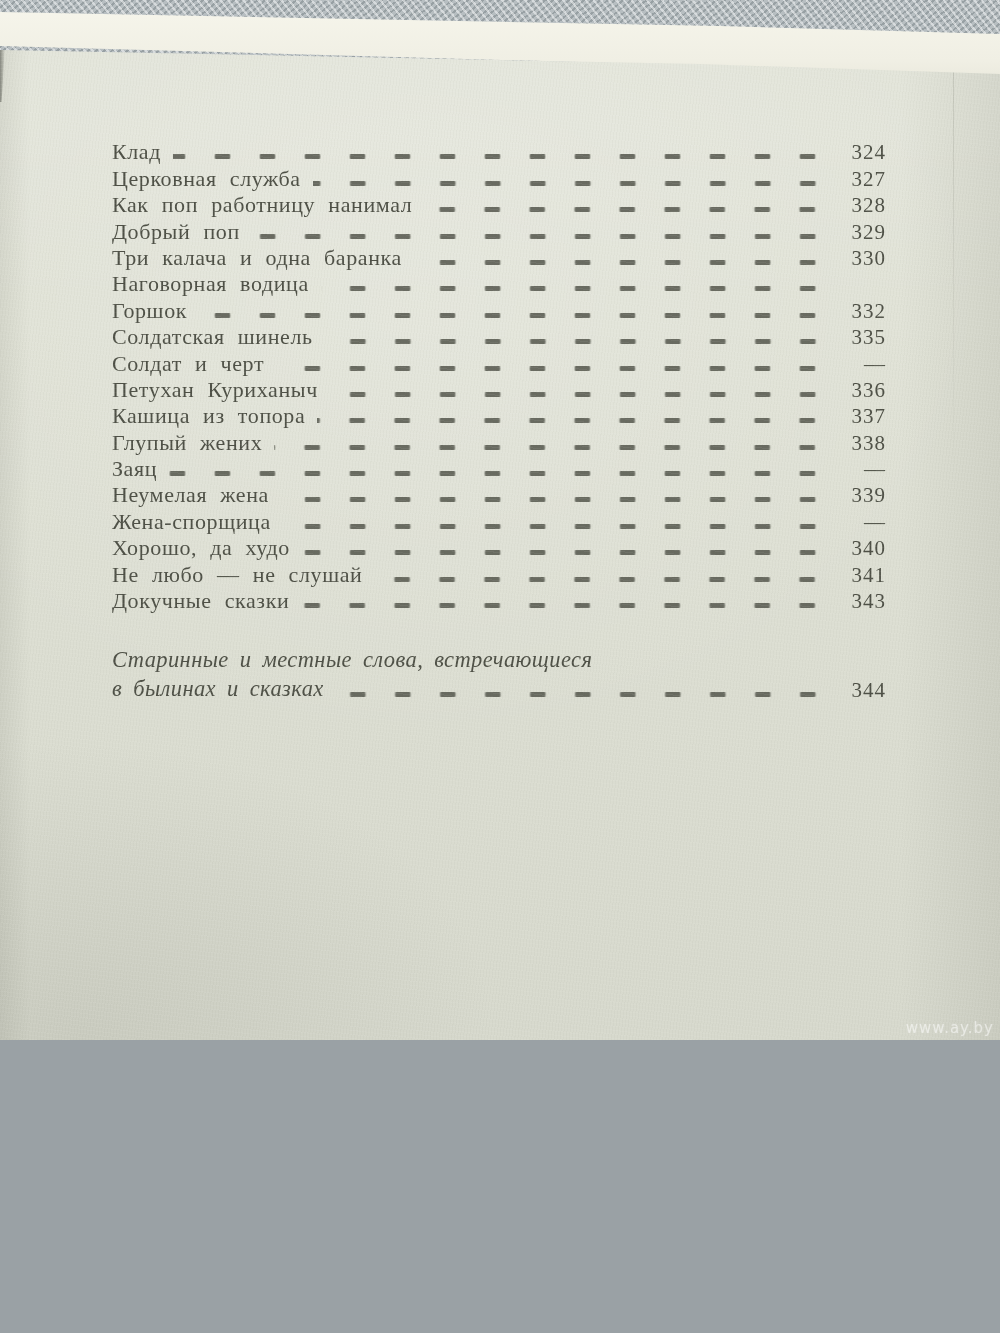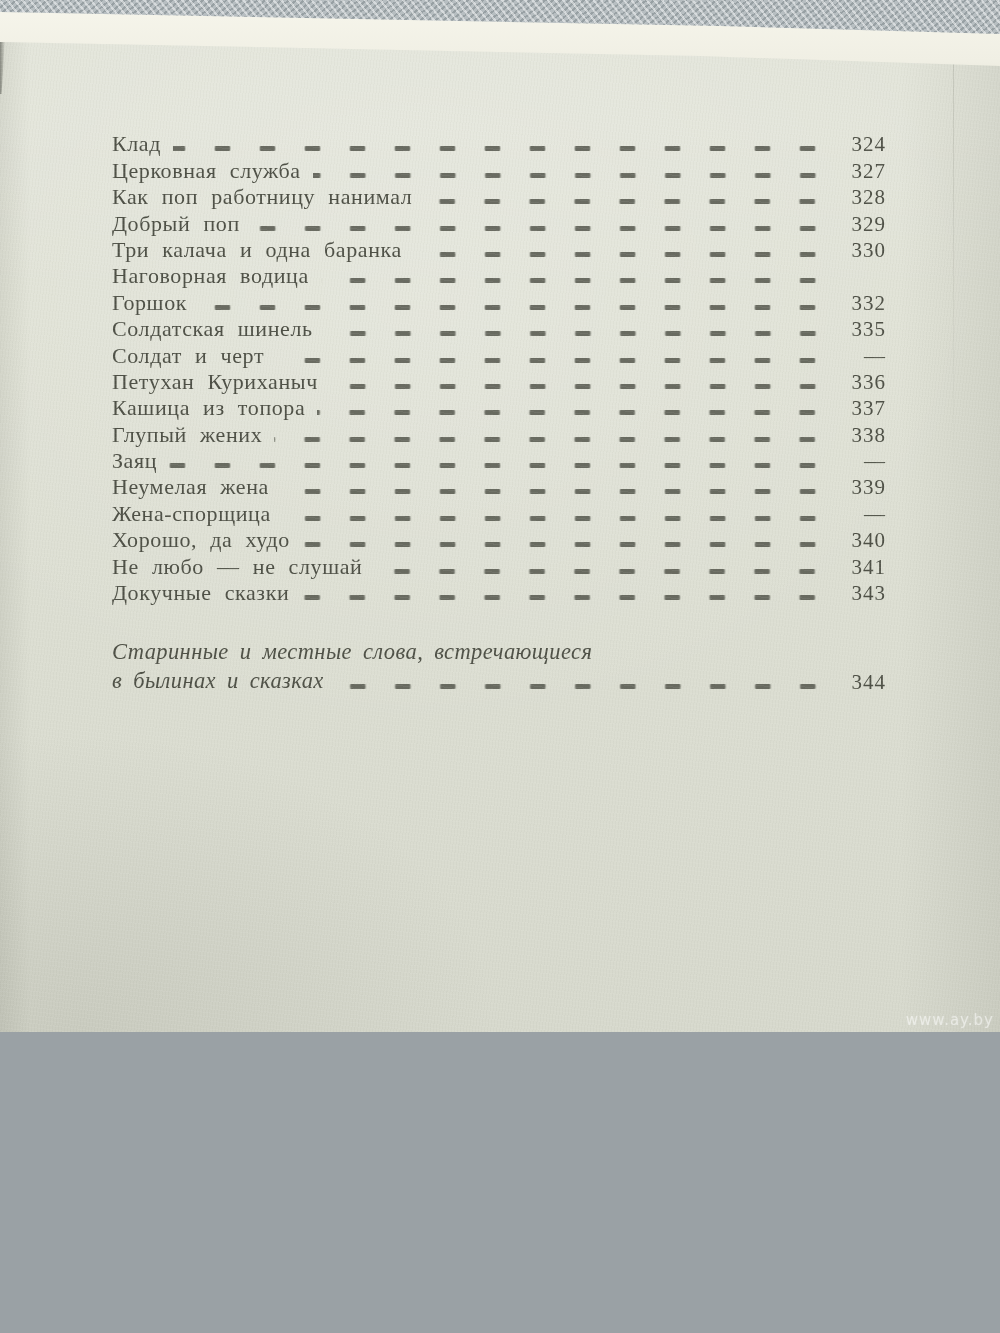--- a/index.html
+++ b/index.html
@@ -28,21 +28,21 @@
       var(--fabric-color,#b7bec1);
   }
   
   .page-stack{
     position:absolute;left:0;top:0;width:100%;height:110px;
     background:linear-gradient(to bottom,#f7f6ec 0%,var(--page-edge-color,#f0efe4) 55%,#e2e1d3 100%);
     clip-path:polygon(0 12px, 72% 26px, 100% 34px, 100% 78px, 72% 66px, 0 46px);
   }
   
   .page{
-    position:absolute;left:0;top:0;width:100%;height:1032px;
+    position:absolute;left:0;top:8px;width:100%;height:1032px;
     clip-path:polygon(0 42px, 70% 56px, 100% 66px, 100% 1333px, 0 1333px);
     background:
       radial-gradient(ellipse 900px 700px at 42% 28%, rgba(255,255,255,0.16), rgba(255,255,255,0) 65%),
       radial-gradient(ellipse 700px 500px at 8% 100%, rgba(82,84,72,0.10), rgba(82,84,72,0) 60%),
       linear-gradient(90deg, rgba(86,88,76,0.10) 0%, rgba(86,88,76,0) 3%, rgba(86,88,76,0) 90%, rgba(86,88,76,0.10) 100%),
       linear-gradient(180deg, rgba(255,255,255,0.10) 0 120px, rgba(0,0,0,0) 300px, rgba(70,72,62,0.06) 100%),
       var(--paper-color,#e0e2d6);
     padding-left: 48px;
   }
   

